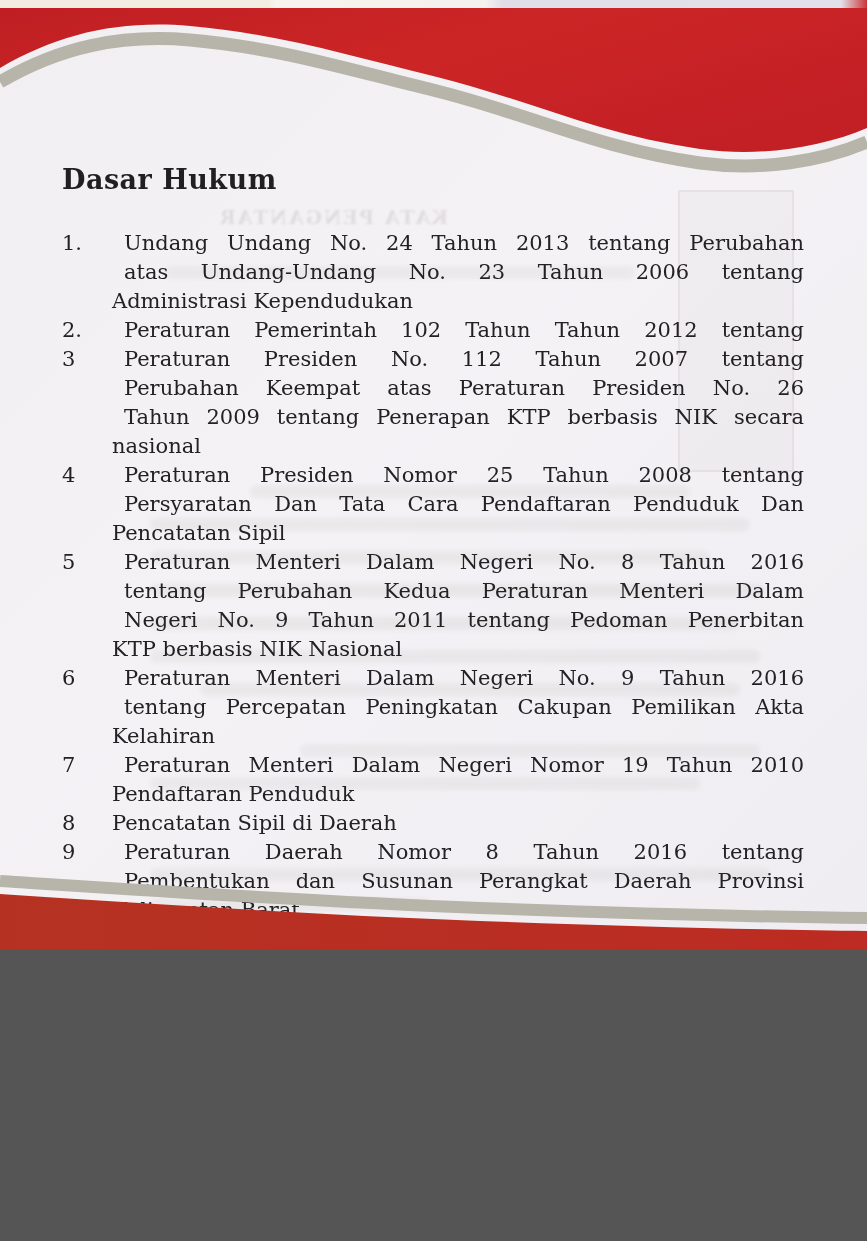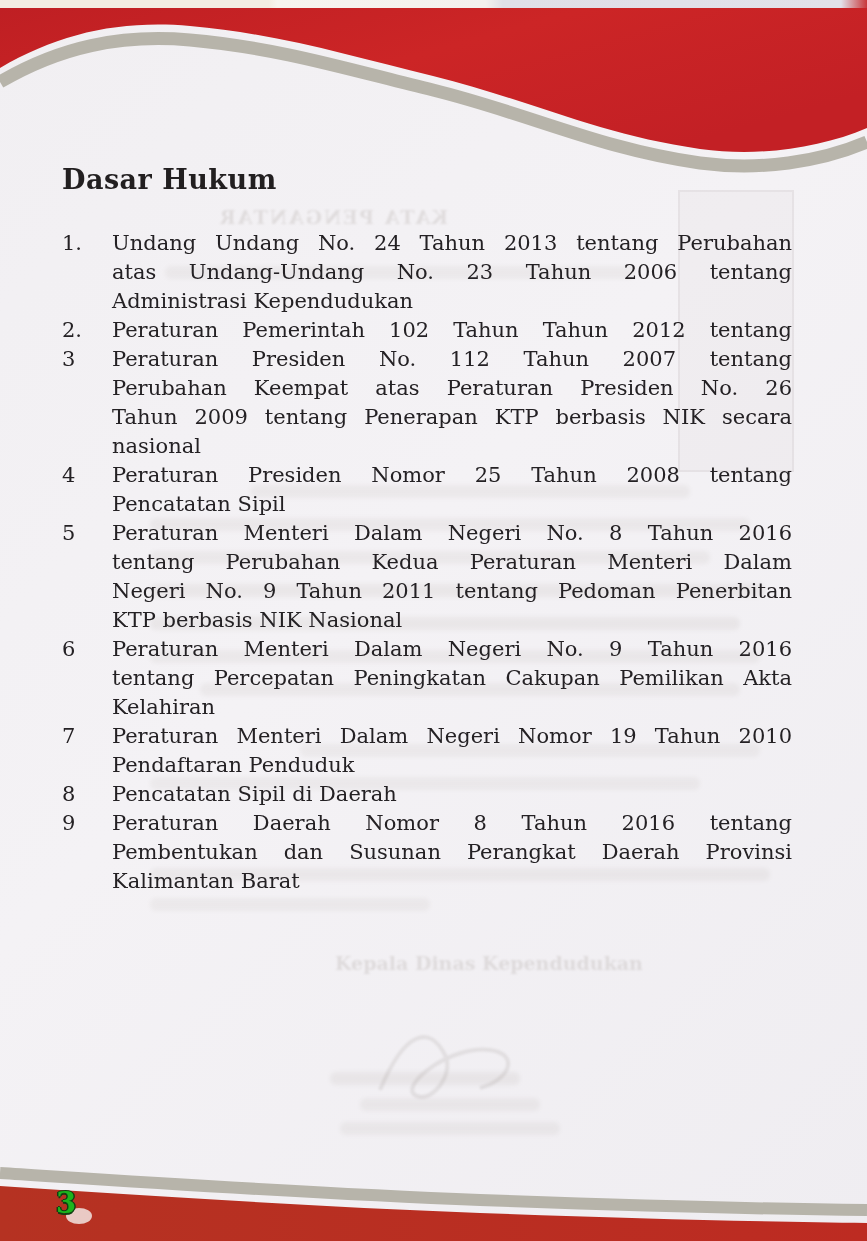--- a/index.html
+++ b/index.html
@@ -1,18 +1,18 @@
 <!DOCTYPE html>
 <html><head>
 <meta charset="utf-8">
 <style>
   html,body{margin:0;padding:0;background:#555;}
   .page{
     position:relative;
-    width:867px;height:1241px;
+    width:867px;height:949px;
     margin:0 auto;
     background:linear-gradient(135deg,#f1eff2 0%,#f4f2f5 45%,#efedf1 100%);
     overflow:hidden;
     font-family:"DejaVu Serif","Liberation Serif",serif;
   }
   
   .scan-strip{
     position:absolute;top:0;left:0;width:867px;height:8px;
     background:linear-gradient(to right,#f3ece2 0%,#f3ece2 31%,#f7f4ef 32%,#f4f1ee 56%,#e0dfe7 58%,#e2e1e9 97%,#c8373a 100%);
   }
@@ -24,21 +24,21 @@
     letter-spacing:0.5px;
   }
   .legal-list{
     position:absolute;left:62px;top:229px;width:730px;
     font-size:21px;line-height:29px;color:#242124;
   }
   .legal-item{display:flex;}
   .legal-item .num{width:50px;flex:0 0 50px;text-align:left;}
   .legal-item .lines{width:680px;flex:0 0 680px;}
   .line{width:680px;}
-  .line.just{text-align:justify;text-align-last:justify;}
+  .line.just{text-align:justify;text-align-last:justify;margin-left:12px;}
   
   .ghost-bar{
     position:absolute;height:13px;border-radius:6px;
     background:#8a7f74;filter:blur(2px);
   }
   .ghost-heading{
     position:absolute;left:248px;top:206px;width:200px;
     font-size:19px;font-weight:bold;letter-spacing:2px;color:#7d7268;
     opacity:0.16;filter:blur(1.2px);transform:scaleX(-1);
     white-space:nowrap;
@@ -132,20 +132,21 @@
           <div class="line just">Peraturan Presiden No. 112 Tahun 2007 tentang</div>
           <div class="line just">Perubahan Keempat atas Peraturan Presiden No. 26</div>
           <div class="line just">Tahun 2009 tentang Penerapan KTP berbasis NIK secara</div>
           <div class="line">nasional</div>
         </div>
       </div>
       <div class="legal-item">
         <div class="num">4</div>
         <div class="lines">
           <div class="line just">Peraturan Presiden Nomor 25 Tahun 2008 tentang</div>
+          <div class="line just">Persyaratan Dan Tata Cara Pendaftaran Penduduk Dan</div>
           <div class="line">Pencatatan Sipil</div>
         </div>
       </div>
       <div class="legal-item">
         <div class="num">5</div>
         <div class="lines">
           <div class="line just">Peraturan Menteri Dalam Negeri No. 8 Tahun 2016</div>
           <div class="line just">tentang Perubahan Kedua Peraturan Menteri Dalam</div>
           <div class="line just">Negeri No. 9 Tahun 2011 tentang Pedoman Penerbitan</div>
           <div class="line">KTP berbasis NIK Nasional</div>

